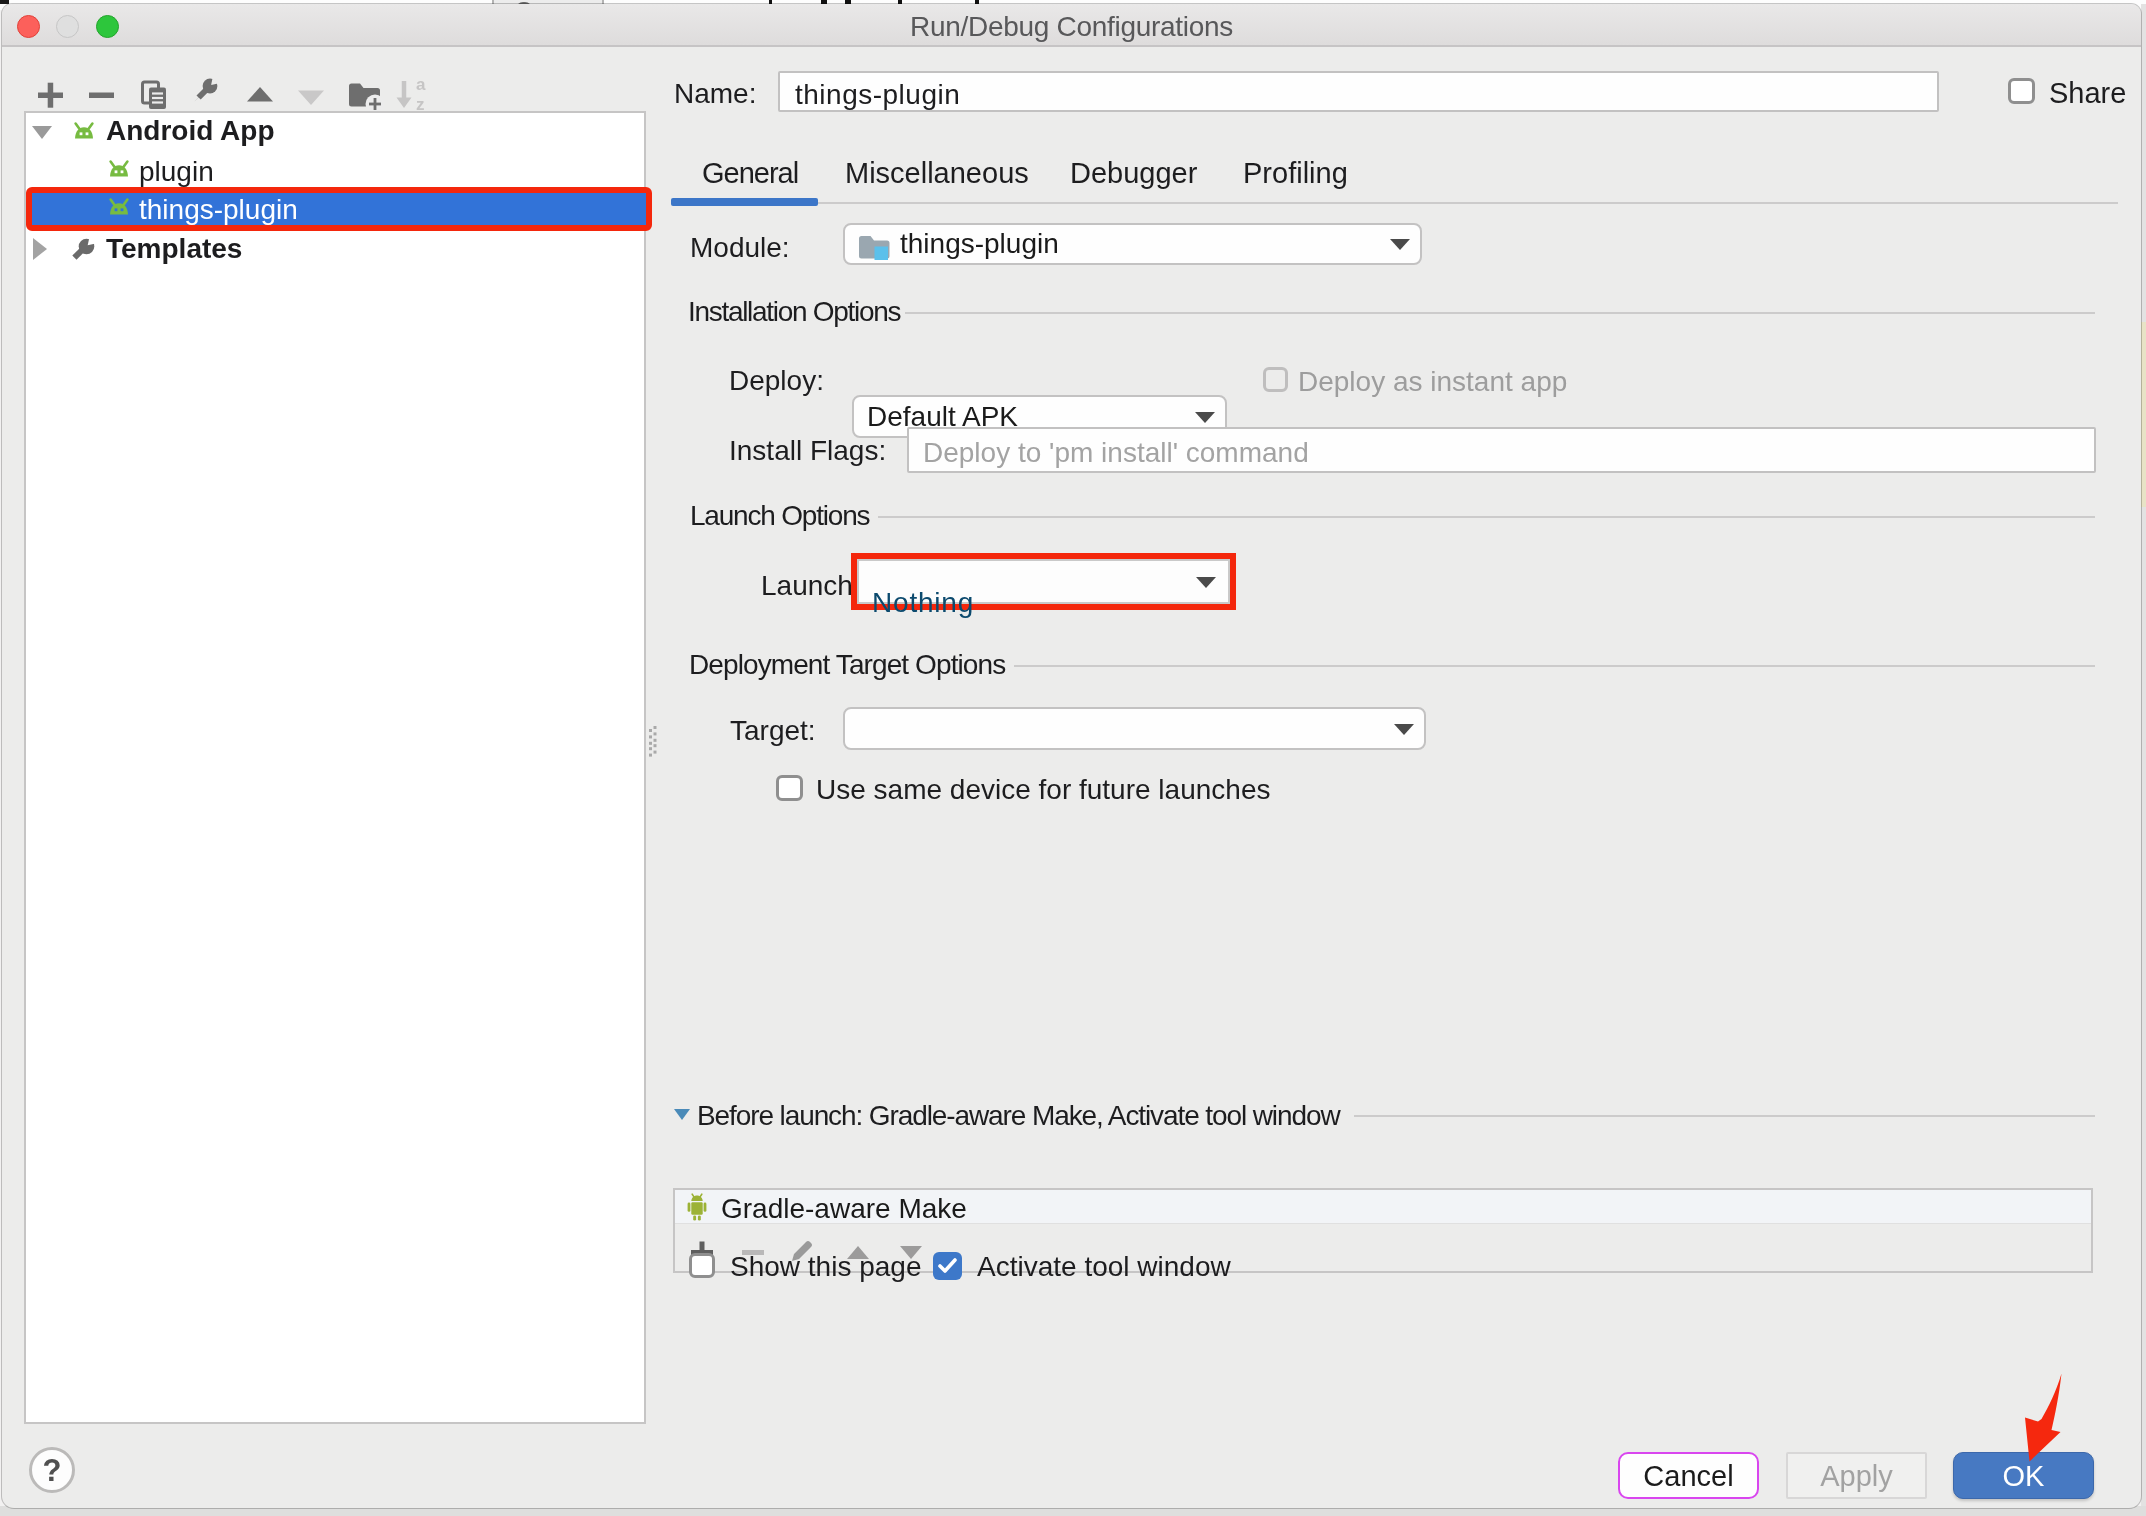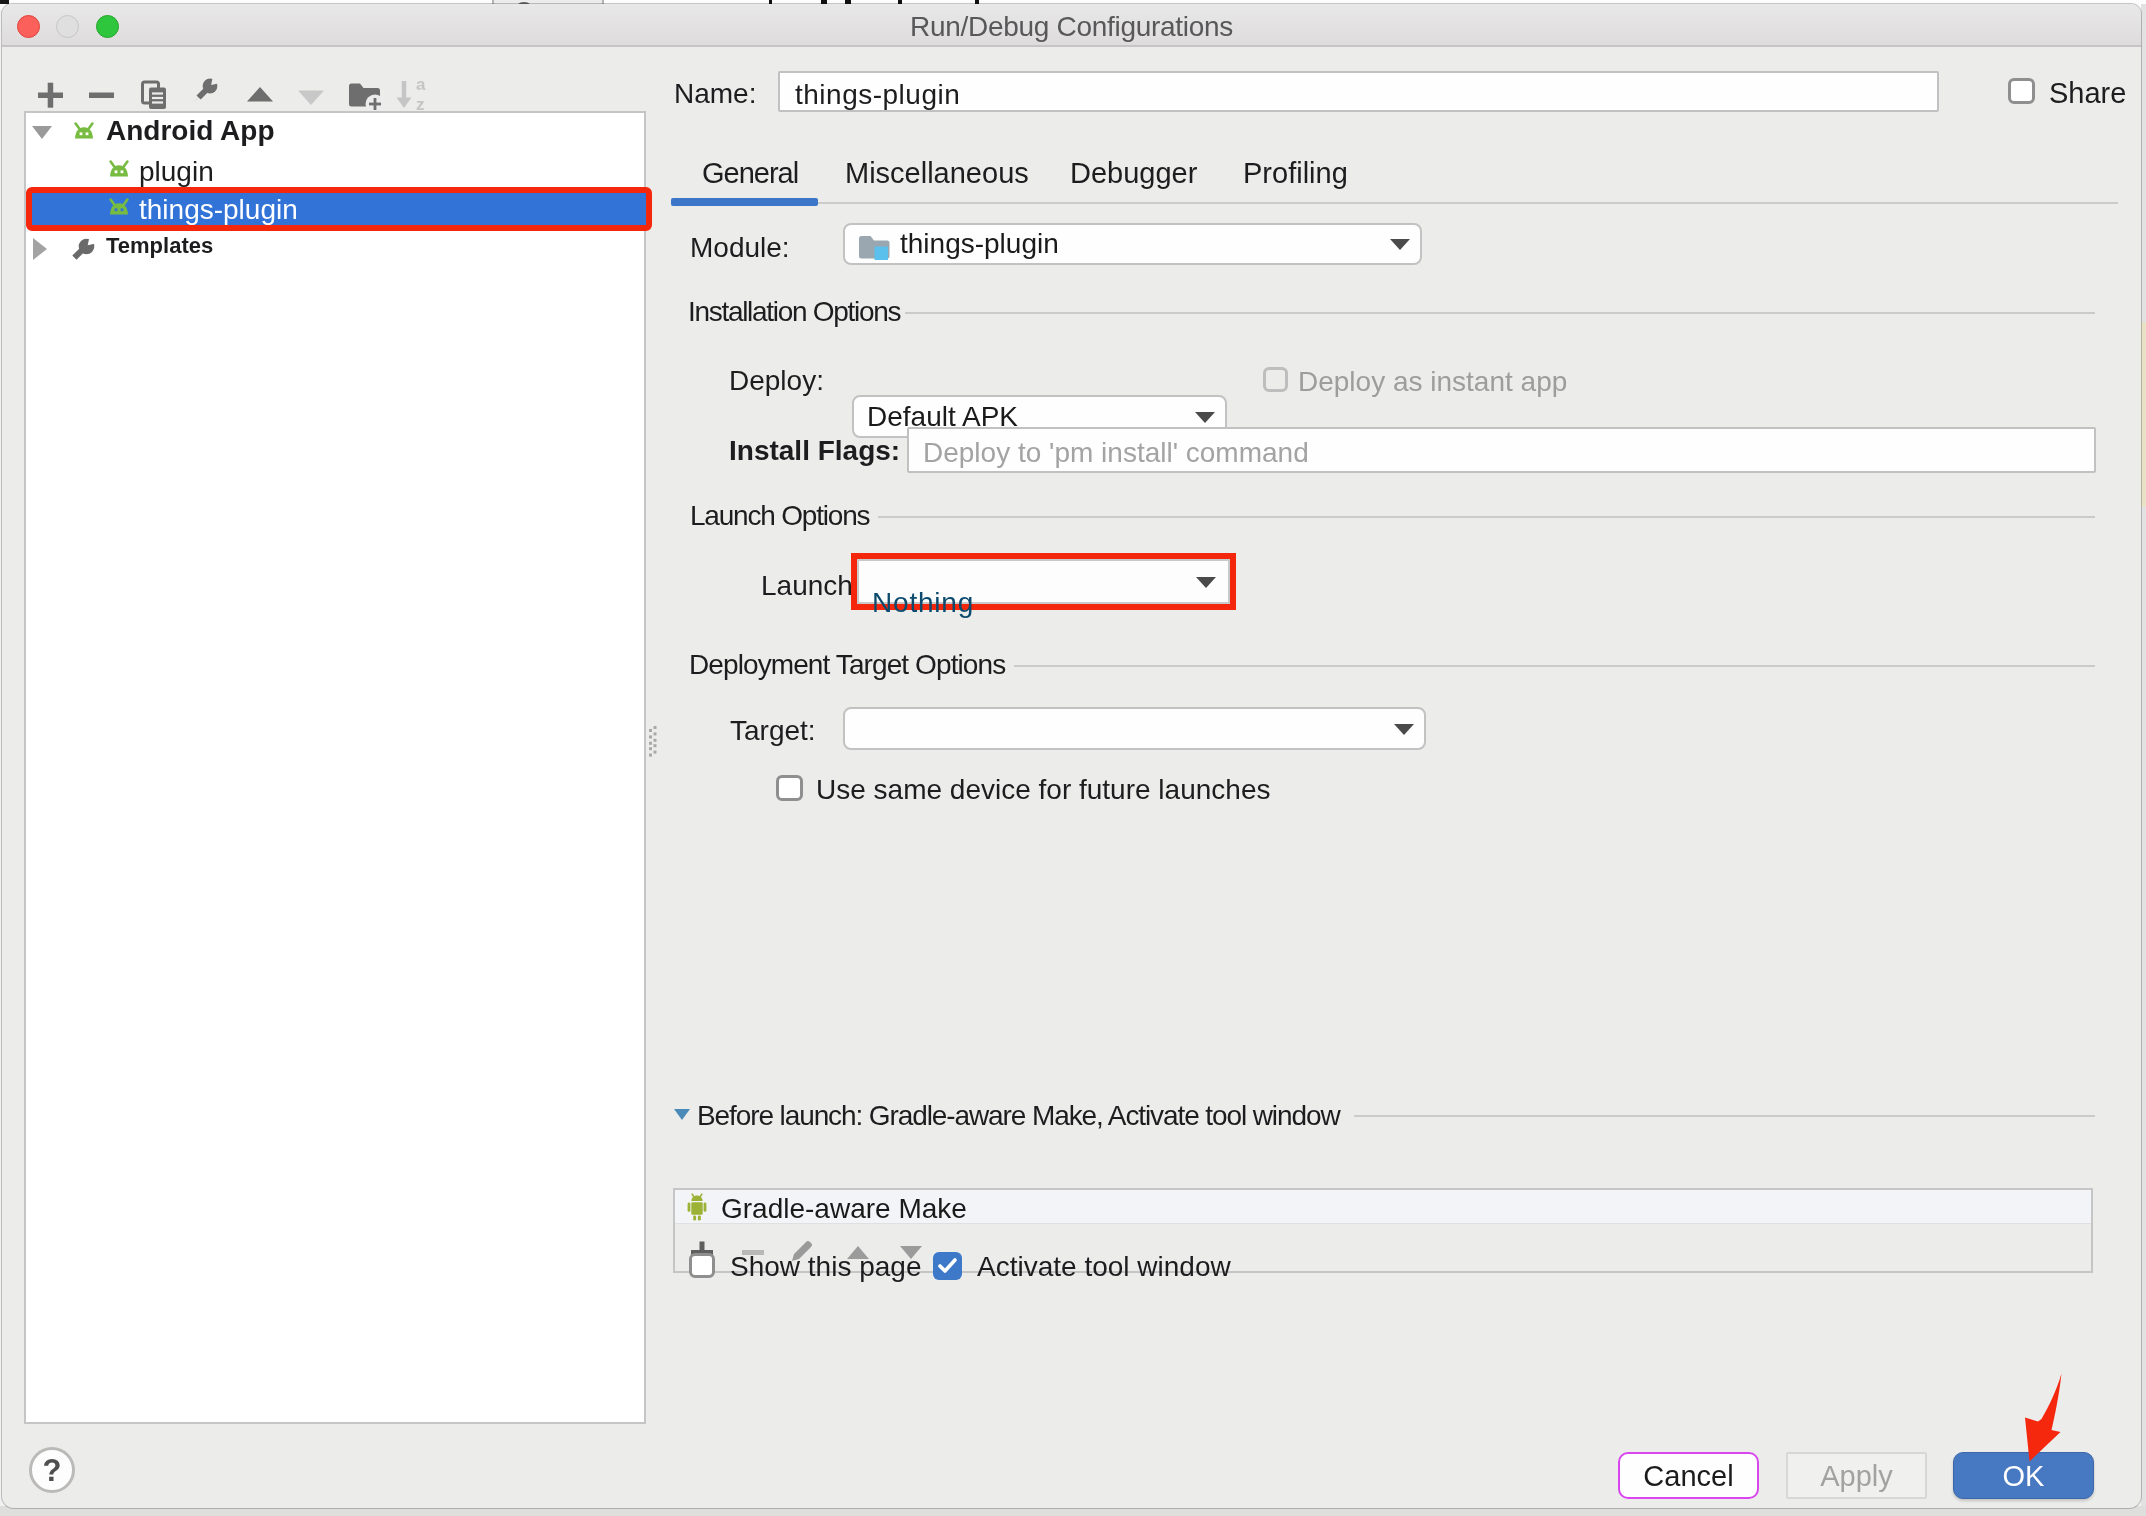--- a/index.html
+++ b/index.html
@@ -132,21 +132,21 @@
 
 <div class="abs" style="left:33px;top:238px;width:0;height:0;border-top:11px solid transparent;border-bottom:11px solid transparent;border-left:14px solid #a3a3a3;"></div>
 <svg class="abs" style="left:68px;top:234px;" width="30" height="30" viewBox="0 0 30 30">
   <g fill="#6a6a6a">
     <polygon points="6.5,23.8 16.2,14.1 11.8,18.5 2.1,28.2"></polygon>
     <polygon points="4.3,21.6 14,11.9 18.2,16.1 8.5,25.8"></polygon>
     <circle cx="18.5" cy="12.5" r="7.8"></circle>
   </g>
   <polygon points="19.7,11.3 22.2,-0.4 31.4,8.8" fill="#fff"></polygon>
 </svg>
-<div class="lbl" style="left:106px;top:233px;font-weight:bold;font-size:22px;">Templates</div>
+<div class="lbl" style="left:106px;top:233px;font-weight:bold;font-size:28px;">Templates</div>
 
 <div class="lbl" style="left:674px;top:78px;">Name:</div>
 <div class="inp" style="left:778px;top:71px;width:1161px;height:41px;"></div>
 <div class="lbl" style="left:795px;top:79px;letter-spacing:0.5px;">things-plugin</div>
 <div class="cb" style="left:2008px;top:78px;"></div>
 <div class="lbl" style="left:2049px;top:77px;font-size:29px;">Share</div>
 
 <div class="lbl" style="left:702px;top:157px;font-size:29px;letter-spacing:-1px;">General</div>
 <div class="lbl" style="left:845px;top:157px;font-size:29px;">Miscellaneous</div>
 <div class="lbl" style="left:1070px;top:157px;font-size:29px;">Debugger</div>
@@ -168,21 +168,21 @@
 <div class="gray-line" style="left:905px;top:312px;width:1190px;"></div>
 
 <div class="lbl" style="left:729px;top:365px;">Deploy:</div>
 <div class="dd" style="left:852px;top:357px;width:375px;height:43px;margin-top:38px;">
   <div class="txt" style="left:13px;">Default APK</div>
   <div class="arr"></div>
 </div>
 <div class="cb" style="left:1263px;top:367px;width:25px;height:25px;background:#ececeb;border-color:#bfbebe;"></div>
 <div class="lbl" style="left:1298px;top:366px;color:#9d9d9d;">Deploy as instant app</div>
 
-<div class="lbl" style="left:729px;top:435px;font-weight:bold;">Install Flags:</div>
+<div class="lbl" style="left:729px;top:435px;">Install Flags:</div>
 <div class="inp" style="left:907px;top:427px;width:1189px;height:46px;"></div>
 <div class="lbl" style="left:923px;top:437px;color:#a3a3a3;">Deploy to 'pm install' command</div>
 
 <div class="lbl" style="left:690px;top:500px;letter-spacing:-1.2px;">Launch Options</div>
 <div class="gray-line" style="left:878px;top:516px;width:1217px;"></div>
 
 <div class="lbl" style="left:727px;top:570px;margin-left:34px;">Launch:</div>
 <div class="abs" style="left:851px;top:553px;width:385px;height:57px;border:6px solid #f4270c;background:#fdfdfd;box-shadow:inset 0 0 0 2px #c9c9c9;">
   <div class="abs" style="left:15px;top:8px;font-size:28px;color:#0c4a6e;letter-spacing:0.8px;margin-top:20px;">Nothing</div>
   <div class="abs" style="right:14px;top:18px;width:0;height:0;border-left:10px solid transparent;border-right:10px solid transparent;border-top:11px solid #4a4a4a;"></div>

